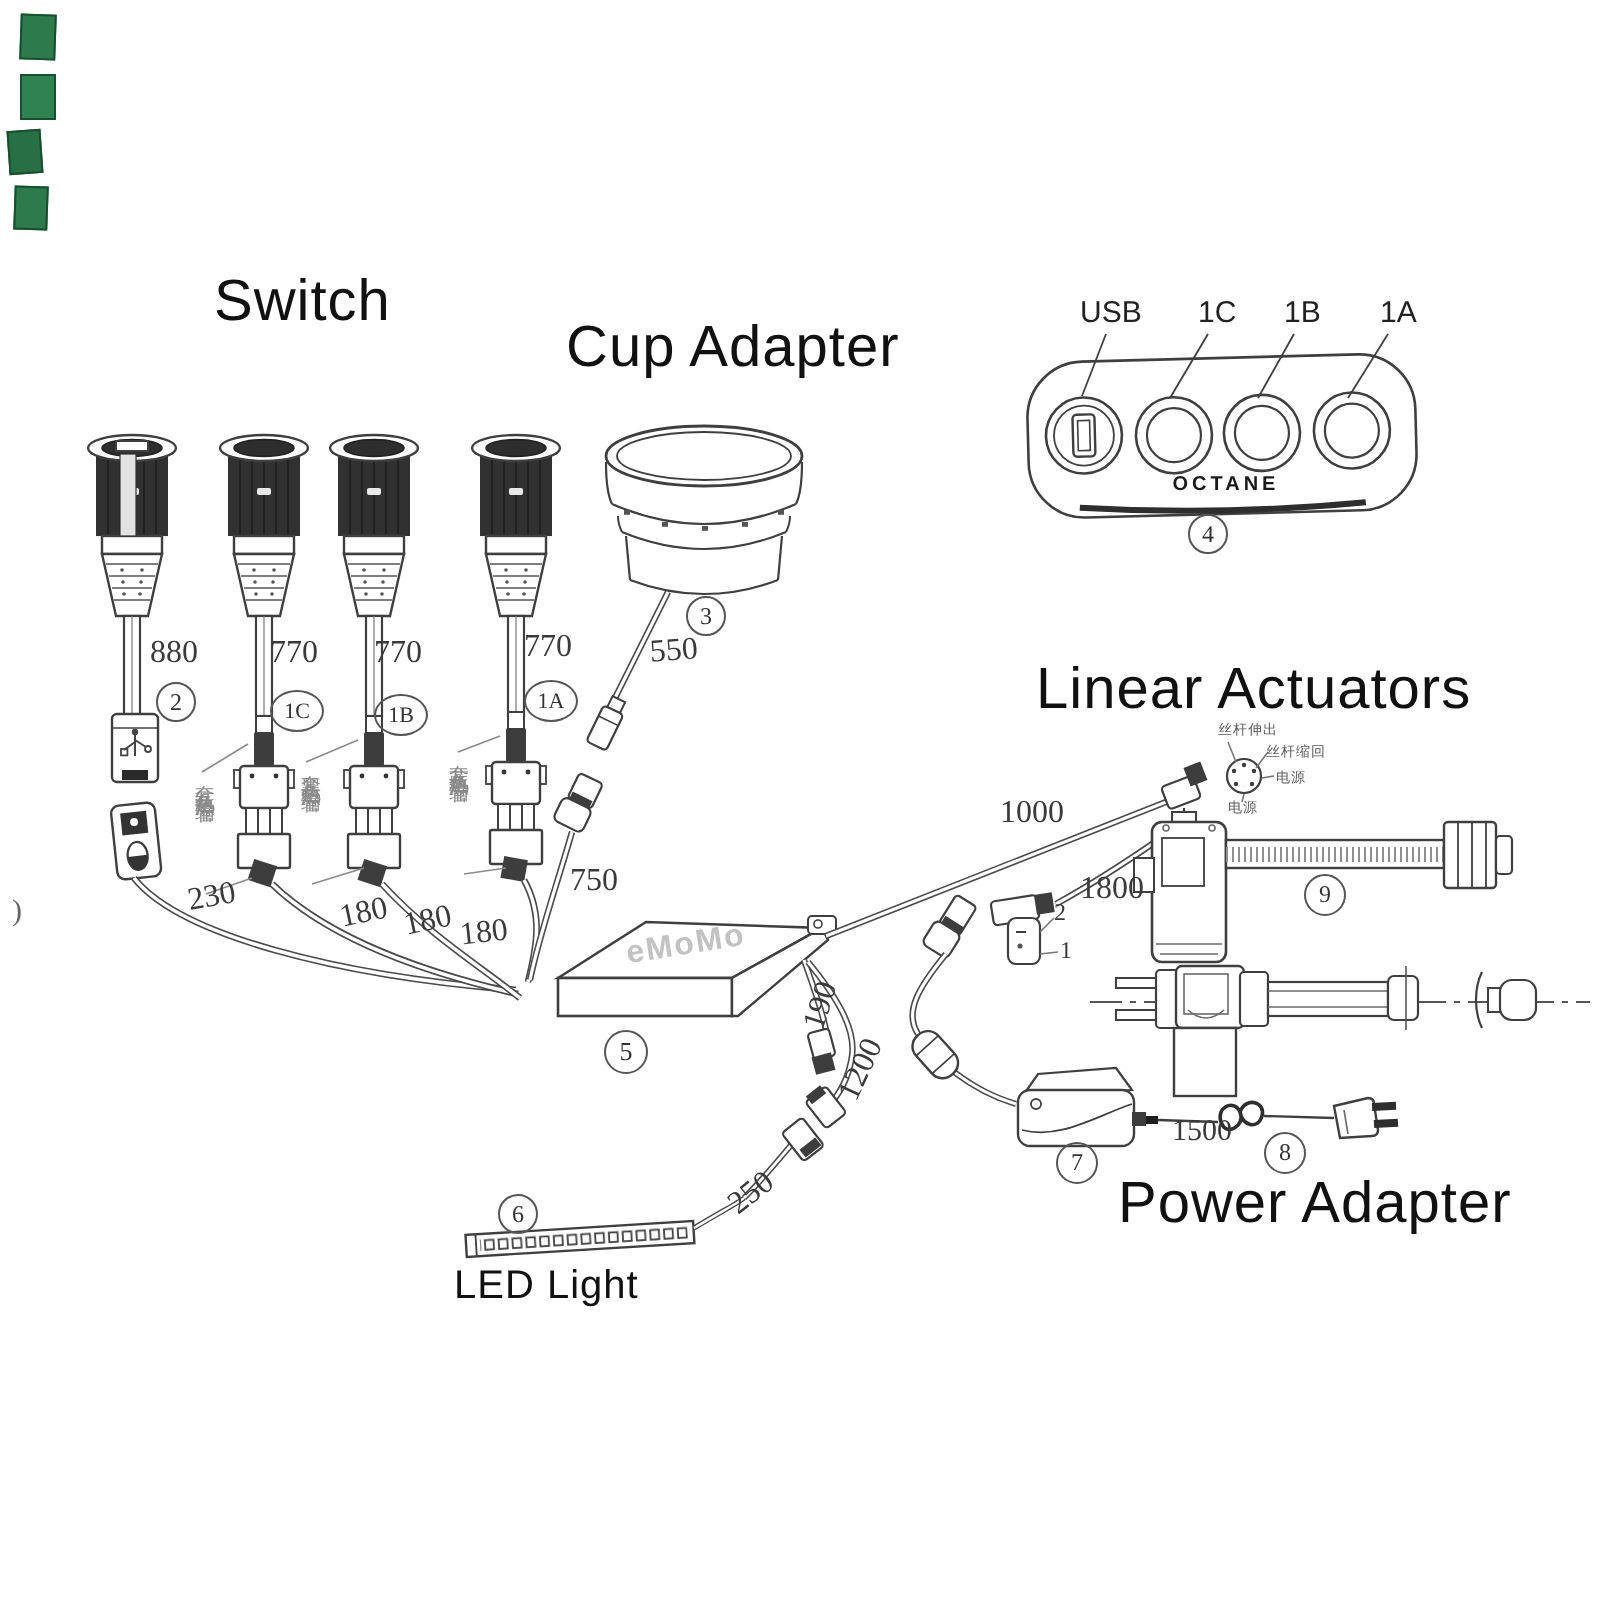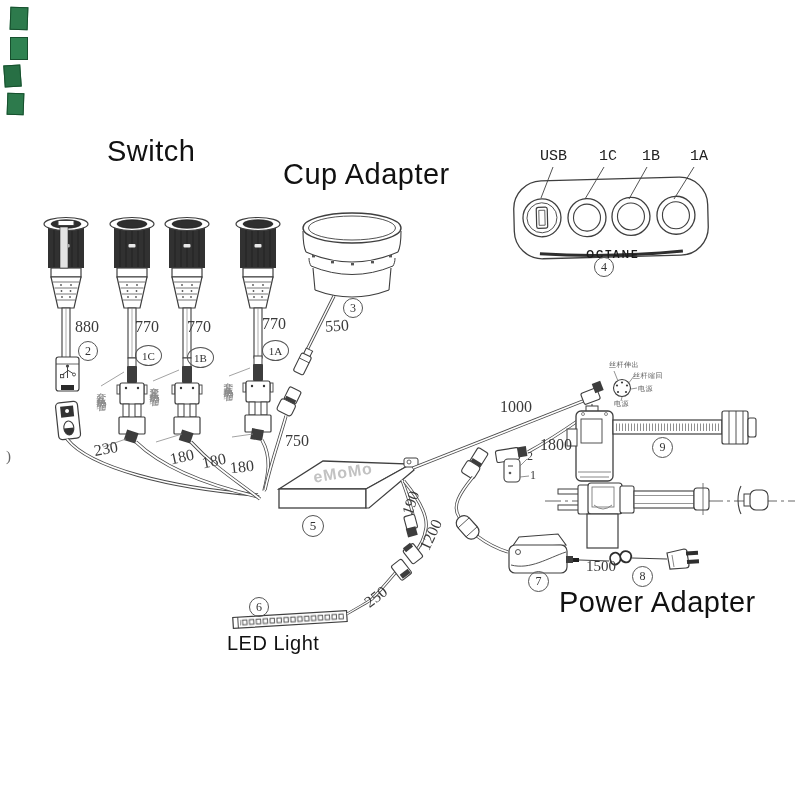--- a/index.html
+++ b/index.html
@@ -2,30 +2,30 @@
 <html><head>
 <meta charset="utf-8">
 <style>
   html,body{margin:0;padding:0;background:#fff;}
   #stage{position:relative;width:800px;height:788px;background:#fff;overflow:hidden;
          font-family:"Liberation Sans",sans-serif;}
   #art{position:absolute;left:0;top:0;}
   .t{position:absolute;white-space:nowrap;color:#1c1c1c;}
   .big{font-size:29px;font-weight:400;letter-spacing:0.5px;color:#111;}
   .dim{font-family:"Liberation Serif",serif;font-size:16px;color:#3a3a3a;}
-  .sm{font-size:15px;color:#222;font-family:Liberation Mono, monospace;}
+  .sm{font-size:15px;color:#222;}
   .circ{position:absolute;border:1.2px solid #555;border-radius:50%;
         display:flex;align-items:center;justify-content:center;
         font-family:"Liberation Serif",serif;font-size:12px;color:#333;
         width:20px;height:20px;box-sizing:border-box;background:transparent;}
   .circ.wide{width:27px;height:21px;font-size:11px;}
   .vnote{position:absolute;writing-mode:vertical-rl;text-orientation:upright;
          font-size:10px;letter-spacing:2px;color:#8a8a8a;}
   .pinlbl{position:absolute;font-size:7px;color:#5a5a5a;letter-spacing:0.5px;}
-  .brand-octane{font-size:10px;font-weight:bold;letter-spacing:2px;color:#1a1a1a;margin-top:12px;}
+  .brand-octane{font-size:10px;font-weight:bold;letter-spacing:2px;color:#1a1a1a;}
   .brand-emomo{font-size:16px;font-weight:bold;letter-spacing:1px;color:#c2c2c2;}
   .mark{position:absolute;box-sizing:border-box;border:1px solid #17502e;}
 </style>
 </head>
 <body>
 
 <div id="stage">
 
 <svg id="art" width="800" height="800" viewBox="0 0 800 800">
   <defs>
@@ -354,20 +354,21 @@
     <path d="M372,599 C381,590 390,579 396,572" fill="none" stroke="#fff" stroke-width="1.4"></path>
   </g>
   <g transform="rotate(-38 402 568)">
     <rect x="394" y="560" width="13" height="18" rx="2" fill="#fff" stroke="#3f3f3f" stroke-width="1.1"></rect>
     <rect x="396" y="572" width="10" height="5" fill="#3d3d3d"></rect>
   </g>
 </svg>
 
 <div class="t big" style="left:107px;top:135px">Switch</div>
 <div class="t big" style="left:283px;top:158px">Cup Adapter</div>
+<div class="t big" style="left:518px;top:329px">Linear Actuators</div>
 <div class="t big" style="left:559px;top:586px">Power Adapter</div>
 <div class="t big" style="left:227px;top:632px;font-size:20px">LED Light</div>
 
 <div class="t sm" style="left:540px;top:148px">USB</div>
 <div class="t sm" style="left:599px;top:148px">1C</div>
 <div class="t sm" style="left:642px;top:148px">1B</div>
 <div class="t sm" style="left:690px;top:148px">1A</div>
 <div class="t brand-octane" style="left:581px;top:237px;width:64px;text-align:center">OCTANE</div>
 
 <div class="circ" style="left:78px;top:341px">2</div>

